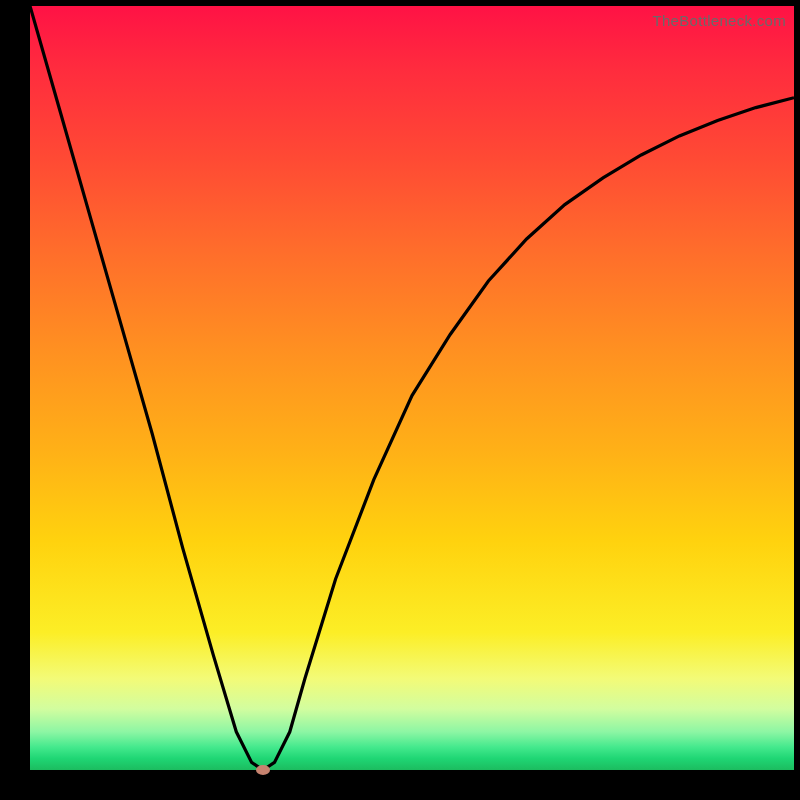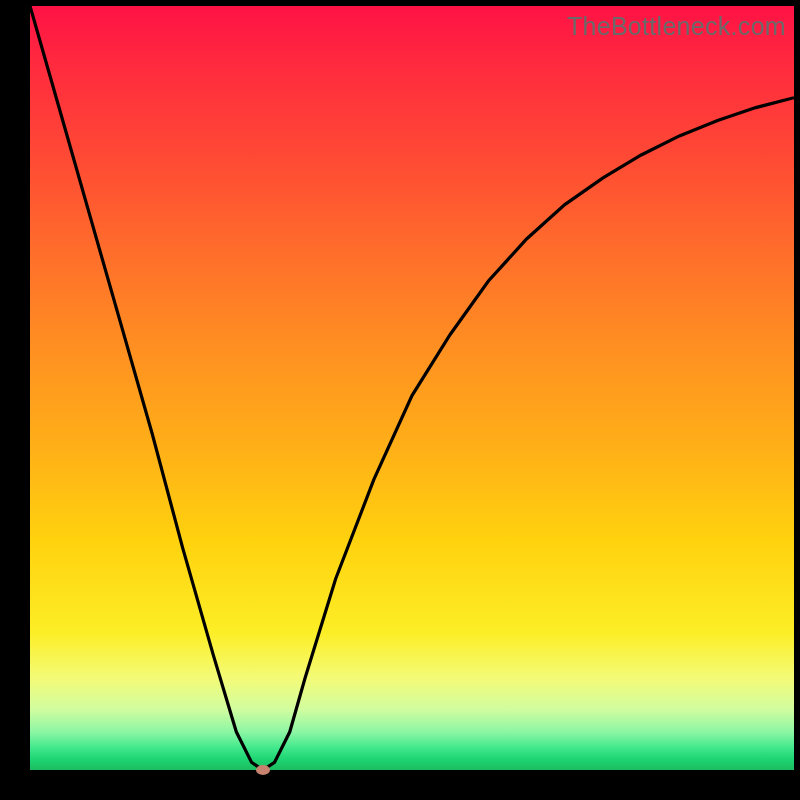--- a/index.html
+++ b/index.html
@@ -39,21 +39,21 @@
       #8df6a4 95%,
       #44e98d 97%,
       #1fd674 98.5%,
       #1cbc5f 100%
     );
   }
   .watermark {
     position: absolute;
     top: 6px;
     right: 8px;
-    font-size: 25px;
+    font-size: 15px;
     color: #6a6a6a;
     letter-spacing: 0.3px;
     font-weight: 400;
     z-index: 3;
   }
   svg.curve {
     position: absolute;
     left: 0; top: 0;
     width: 100%;
     height: 100%;

